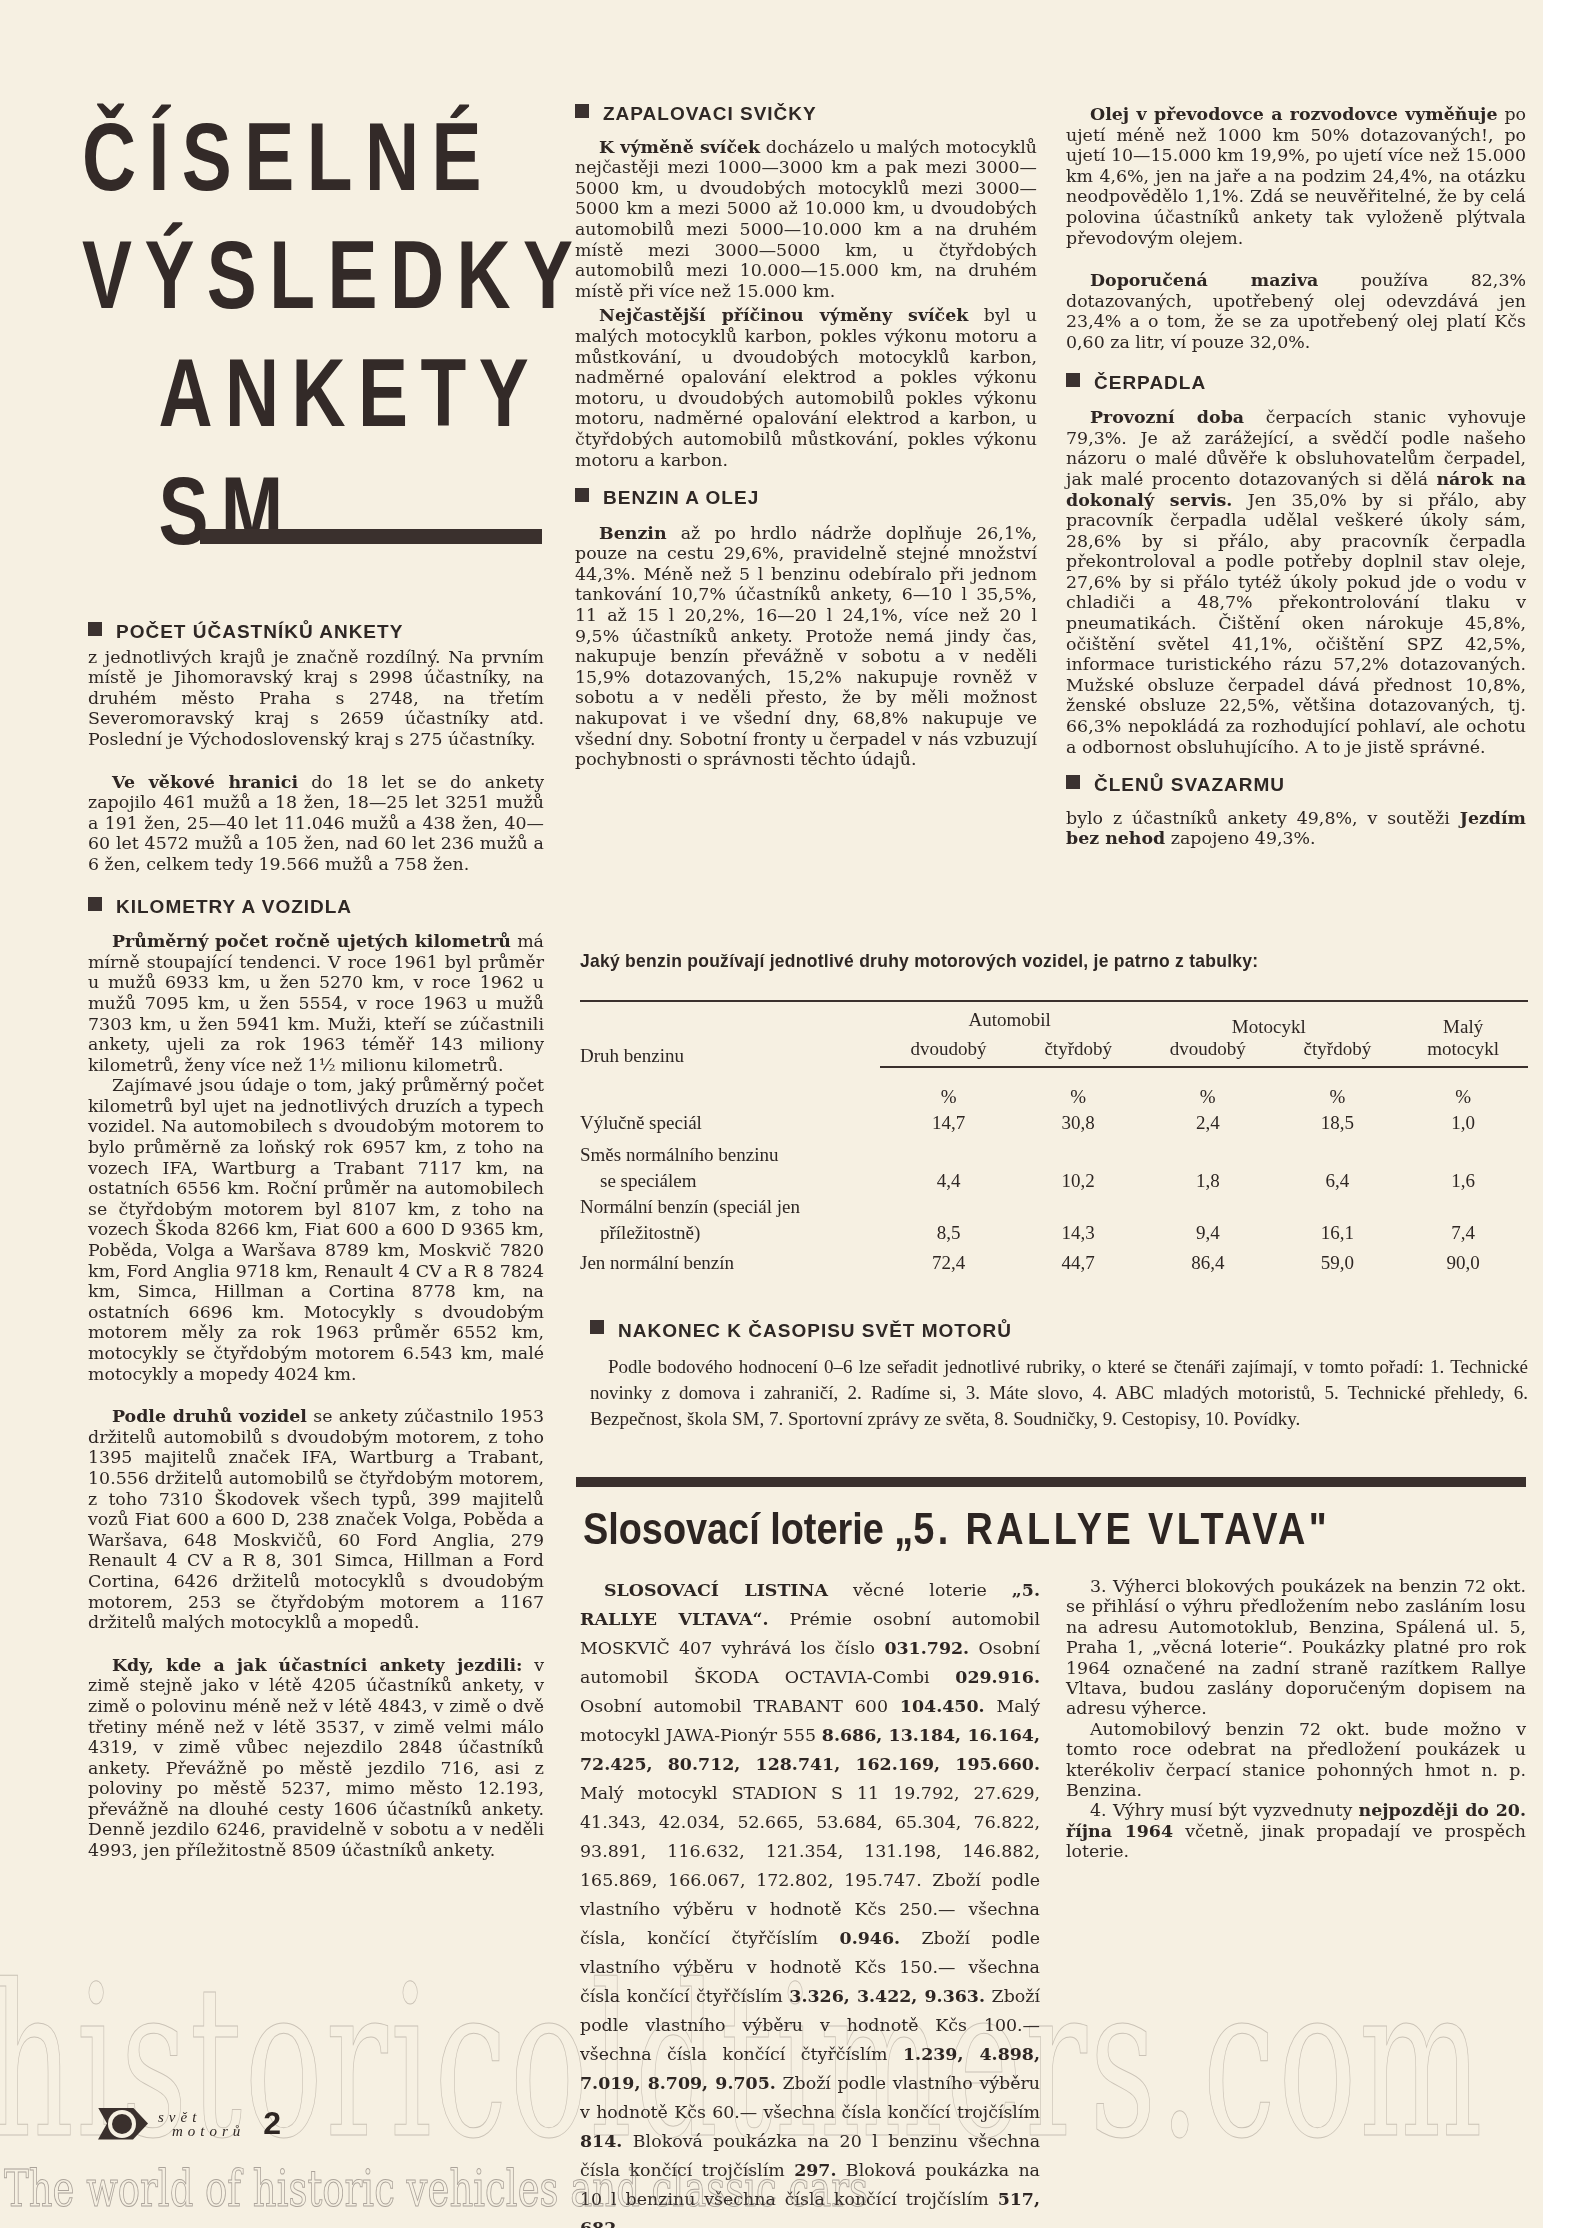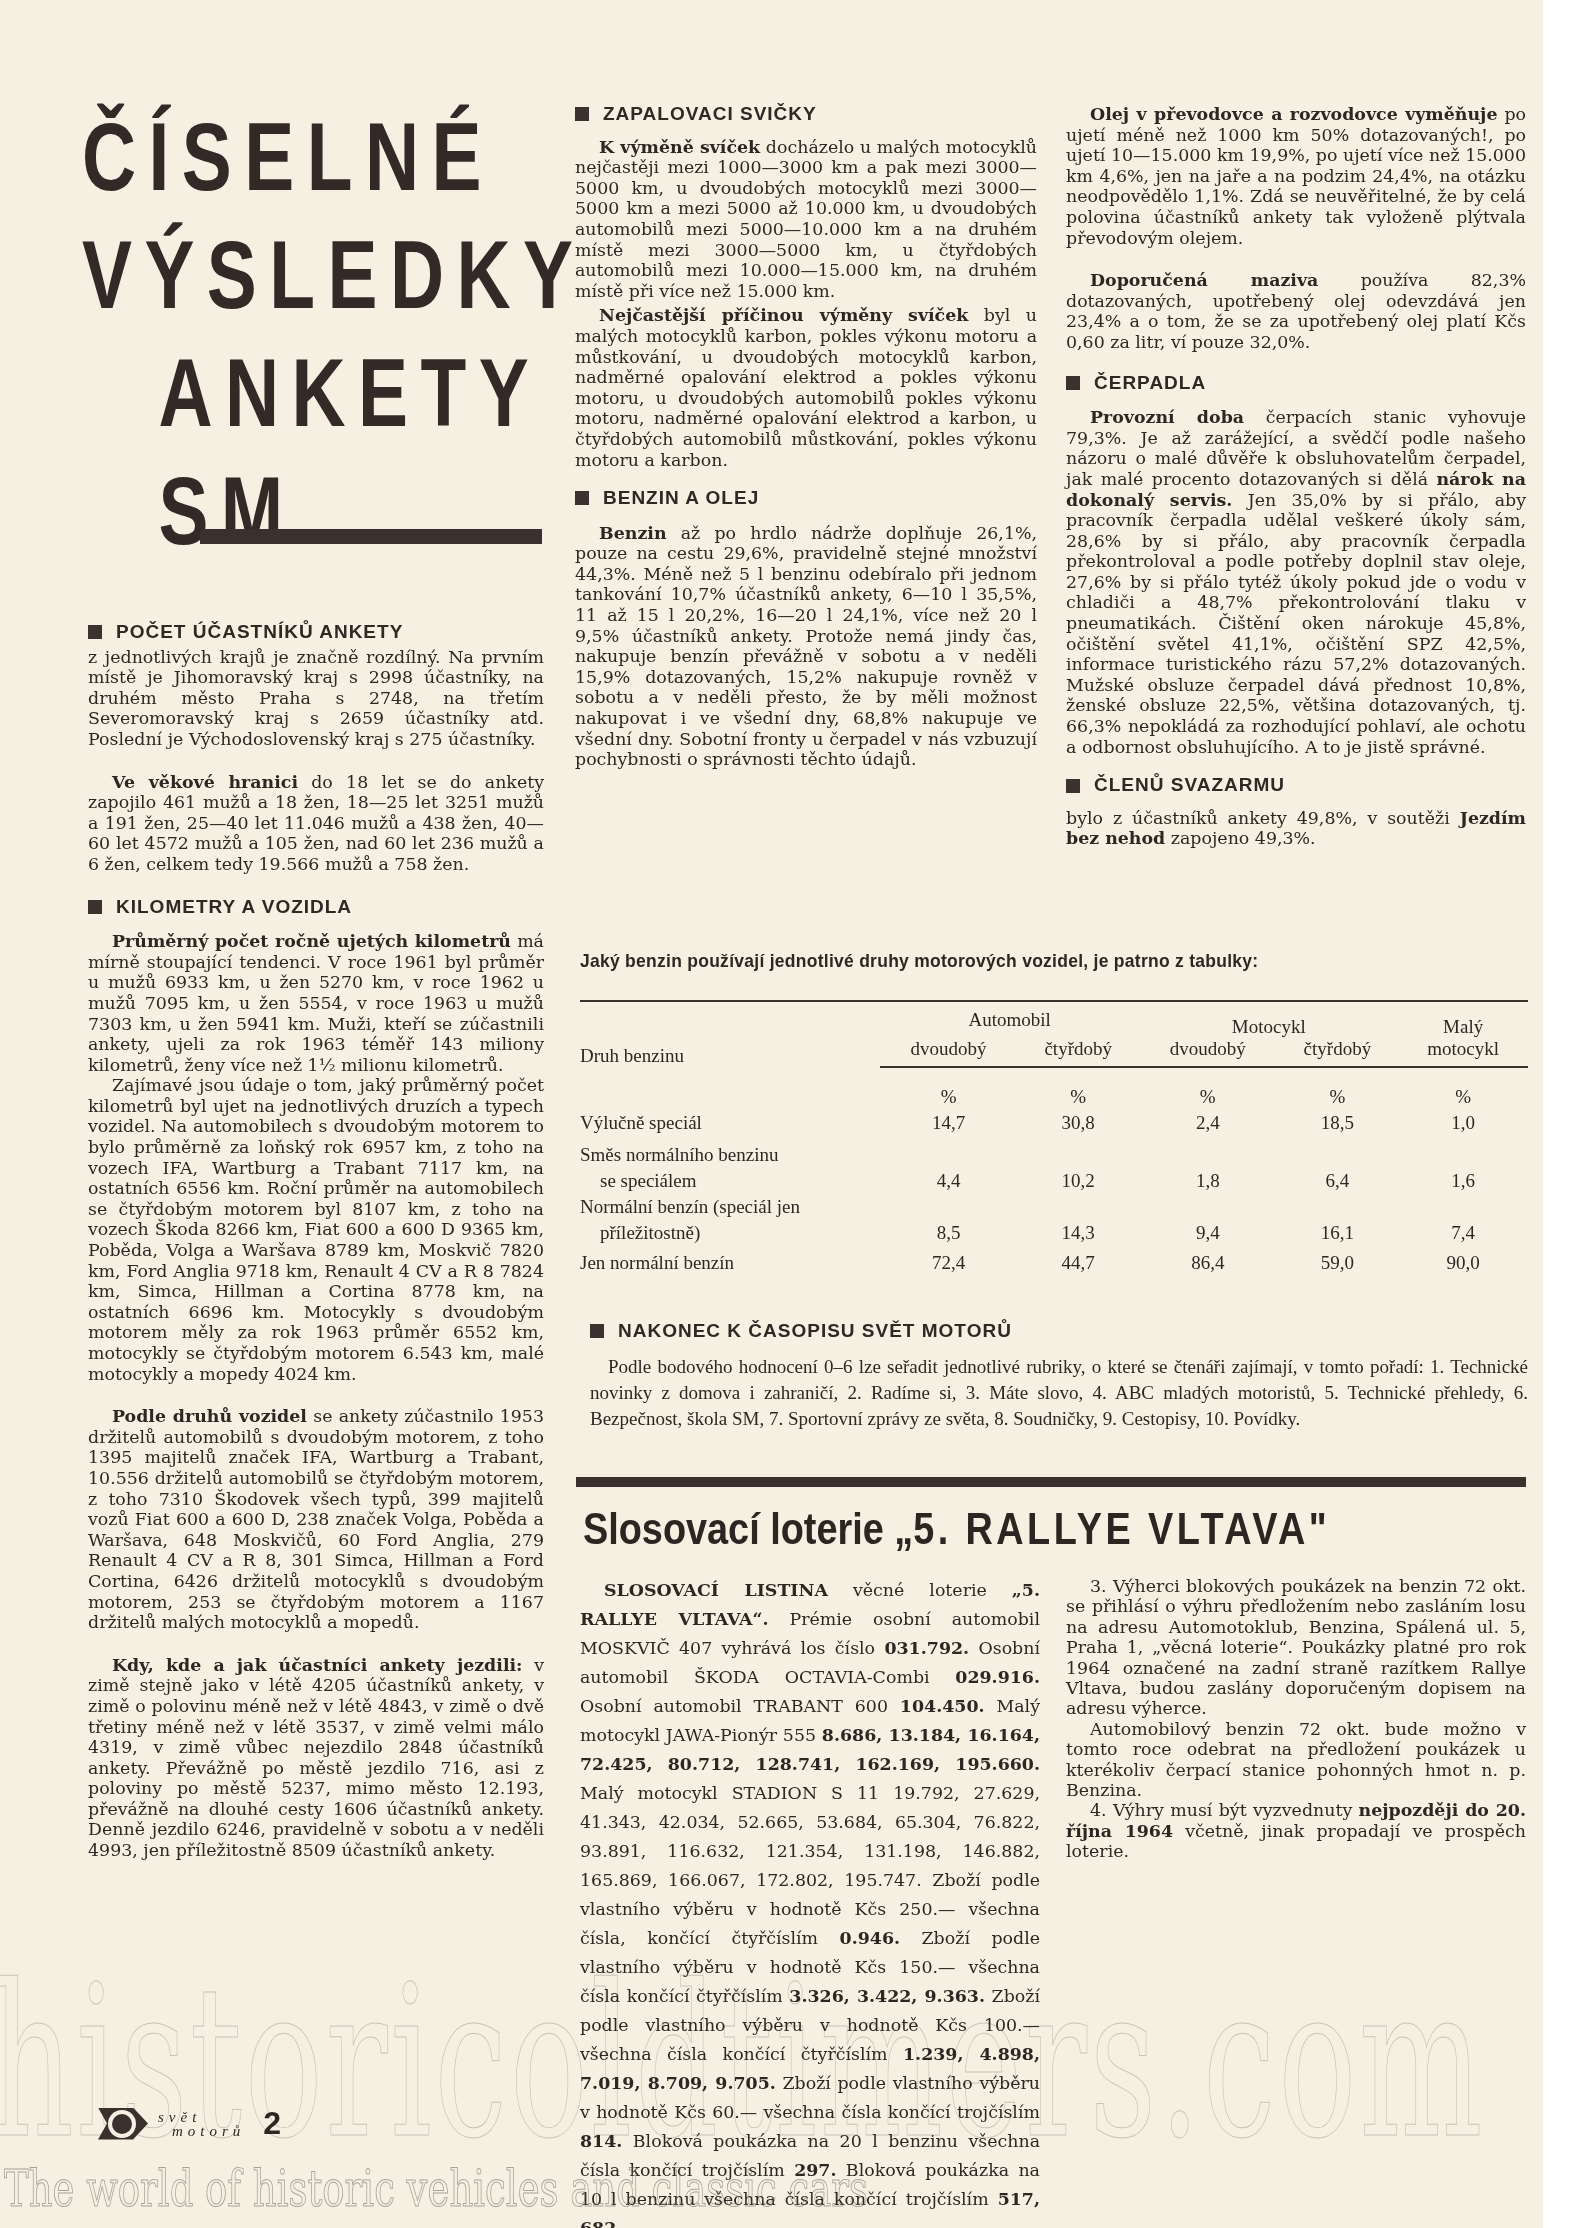--- a/index.html
+++ b/index.html
@@ -22,21 +22,21 @@
   .title .l3 { padding-left:98px; }
   .title .l4 { padding-left:98px; }
   .title-rule { position:absolute; left:200px; top:529px; width:342px; height:15px; background:#3a302d; }
   .col { position:absolute; font-size:17.4px; line-height:20.6px; text-align:justify; }
   .col p { margin:0; text-indent:24px; }
   .col p.noindent { text-indent:0; }
   .col p + p { margin-top:0; }
   .col p.gap { margin-top:22px; }
   .sec-head {
     font-family:"Liberation Sans", sans-serif; font-weight:bold; font-size:19px;
-    letter-spacing:1px; margin:0 0 4px 0; display:flex; align-items:center; gap:14px; color:#2f2825;
+    letter-spacing:1px; margin:0 0 4px 0; display:flex; align-items:flex-start; gap:14px; color:#2f2825;
   }
   .sec-head .sq { width:14px; height:14px; background:#3b3230; display:inline-block; }
   b { font-weight:bold; }
   
   .tbl-wrap { position:absolute; left:580px; top:950px; width:948px; font-family:"Liberation Serif", serif; }
   .tbl-caption { font-family:"Liberation Sans", sans-serif; font-weight:bold; font-size:19px; letter-spacing:0.3px; transform:scaleX(0.92); transform-origin:left; white-space:nowrap; }
   table { border-collapse:collapse; width:948px; margin-top:28px; font-size:19px; }
   thead tr.top th { border-top:2px solid #3a302d; }
   th { font-weight:normal; text-align:center; padding:0; line-height:22px; }
   th.first { text-align:left; vertical-align:bottom; }

